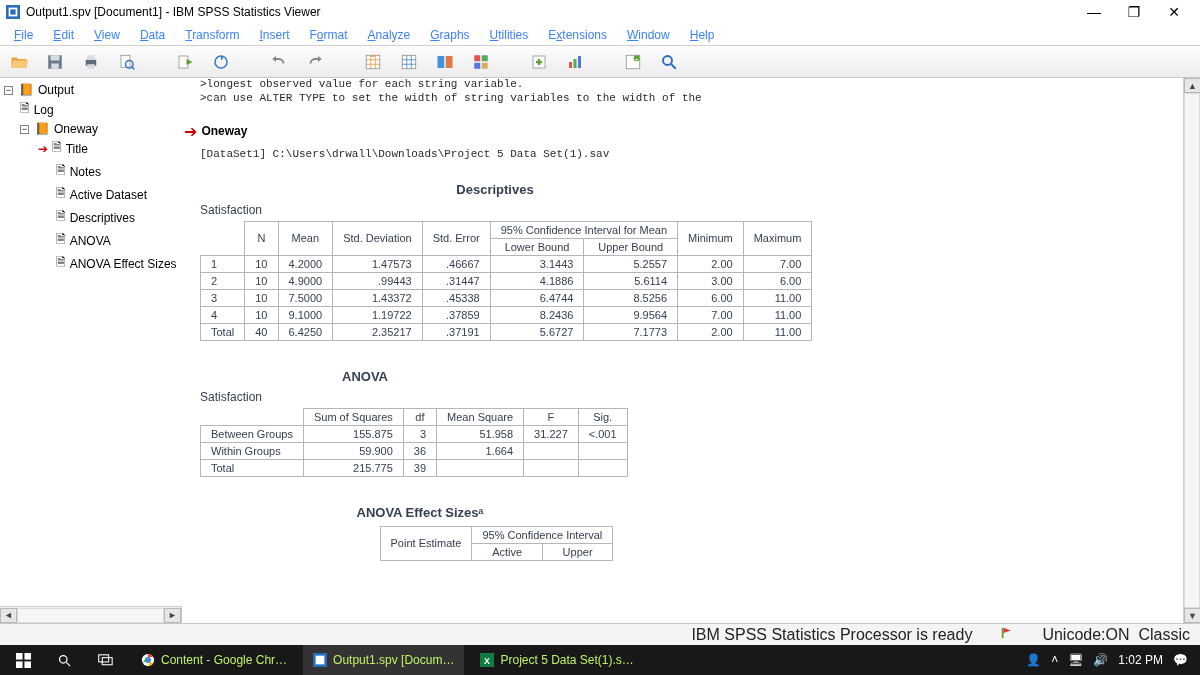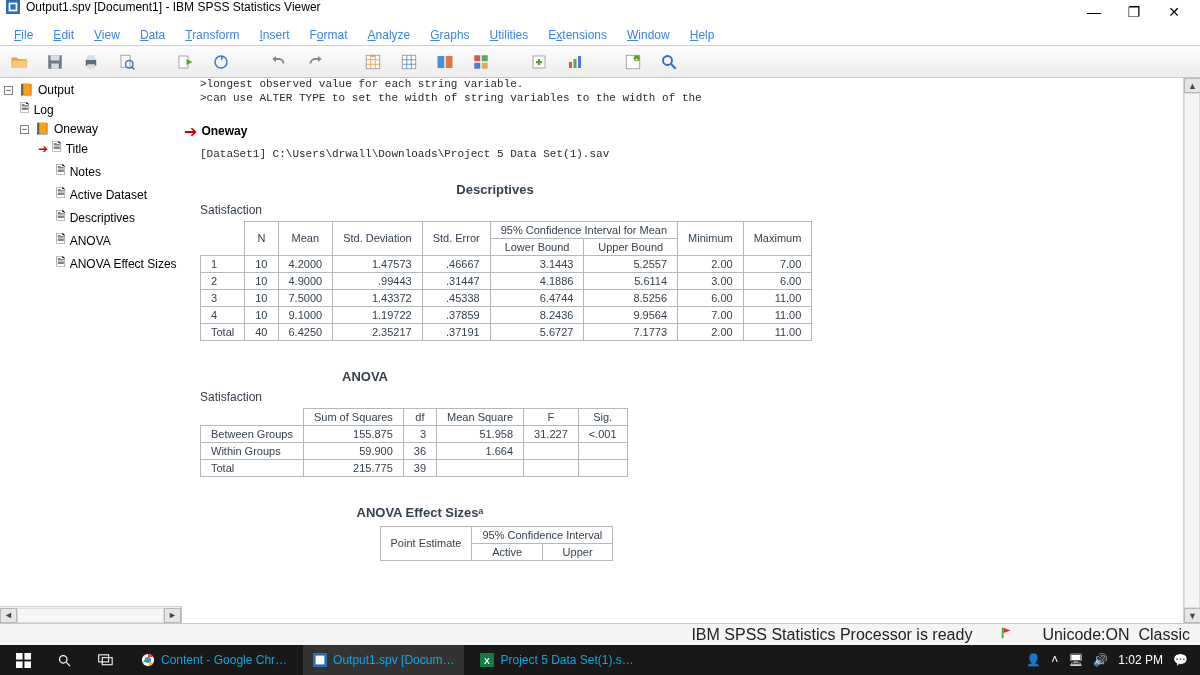--- a/index.html
+++ b/index.html
@@ -1,17 +1,17 @@
 <!DOCTYPE html>
 <html><head>
 <meta charset="utf-8">
 <style>
 * { box-sizing: border-box; margin: 0; padding: 0; }
 body { font-family: "Segoe UI", Tahoma, sans-serif; font-size: 12px; background: #fff; width: 1200px; height: 675px; overflow: hidden; position: relative; }
-.titlebar { height: 24px; background: #fff; display: flex; align-items: flex-start; padding: 0 6px; border-bottom: 0px; }
+.titlebar { height: 24px; background: #fff; display: flex; align-items: center; padding: 0 6px; border-bottom: 0px; }
 .titlebar .app-icon { width: 14px; height: 14px; margin-right: 6px; }
 .titlebar .title { flex: 1; font-size: 12px; color: #000; }
 .titlebar .win-controls { display: flex; gap: 0; }
 .titlebar .win-btn { width: 40px; height: 24px; display: flex; align-items: center; justify-content: center; font-size: 14px; }
 .menubar { height: 22px; background: #fff; display: flex; align-items: center; padding: 0 4px; border-bottom: 1px solid #d0d0d0; }
 .menubar .menu-item { padding: 2px 10px; font-size: 12px; color: #3b82f6; cursor: default; }
 .menubar .menu-item u { text-decoration: underline; }
 .toolbar { height: 32px; background: linear-gradient(#fdfdfd,#ececec); border-bottom: 1px solid #c8c8c8; display: flex; align-items: center; padding: 0 6px; gap: 10px; }
 .tool-btn { width: 26px; height: 26px; display:flex; align-items:center; justify-content:center; border:1px solid transparent; border-radius:3px; }
 .main { display: flex; height: calc(100% - 24px - 22px - 32px - 22px - 30px); }
@@ -28,21 +28,21 @@
 .dataset { font-family: Liberation Mono, monospace; font-size: 11px; color:#2a2a2a; margin-bottom: 22px; }
 .tbl-title { font-weight: bold; font-size: 13px; text-align:center; margin: 0 0 6px; color:#35414f; }
 .tbl-caption { font-size: 12px; color:#35414f; margin-bottom: 4px; }
 table.spss { border-collapse: collapse; margin-bottom: 28px; }
 table.spss th, table.spss td { border: 1px solid #b6b6b6; padding: 2px 10px; font-size: 11px; color:#35414f; text-align:right; white-space:nowrap; }
 table.spss th { font-weight: normal; text-align:center; }
 table.spss .row-head { text-align:left; background: #fff; }
 table.spss .group-head { text-align:center; }
 .statusbar { position:absolute; bottom:30px; left:0; right:0; height:22px; background:#f4f4f4; border-top:1px solid #c8c8c8; display:flex; align-items:center; justify-content:flex-end; padding: 0 10px; gap: 28px; font-size:16px; color:#222; }
 .taskbar { position:absolute; bottom:0; left:0; right:0; height:30px; background:#181818; color:#fff; display:flex; align-items:center; padding: 0 6px; gap:6px; }
-.task-btn { padding: 15px 10px; height:28px; display:flex; align-items:center; gap:6px; font-size:12px; color:#0ea5e9; }
+.task-btn { padding: 15px 10px; height:28px; display:flex; align-items:center; gap:6px; font-size:12px; color:#bef264; }
 .task-active { background:#333; }
 .task-right { margin-left:auto; display:flex; align-items:center; gap:10px; padding-right:6px; font-size:12px; }
 .hscroll { height:17px; background:#f0f0f0; border-top:1px solid #d0d0d0; display:flex; align-items:center; }
 .scroll-arrow { width:17px; height:15px; background:#e6e6e6; border:1px solid #b8b8b8; display:flex; align-items:center; justify-content:center; font-size:9px; color:#444;}
 .scroll-track { flex:1; height:15px; background:#f6f6f6; border:1px solid #dcdcdc;}
 .vscroll { position:absolute; right:0; top:0; bottom:0; width:17px; background:#f0f0f0; border-left:1px solid #d0d0d0; display:flex; flex-direction:column;}
 .vscroll .scroll-track { flex:1; }
 .icon-svg { width:18px; height:18px; }
 </style>
 </head>

